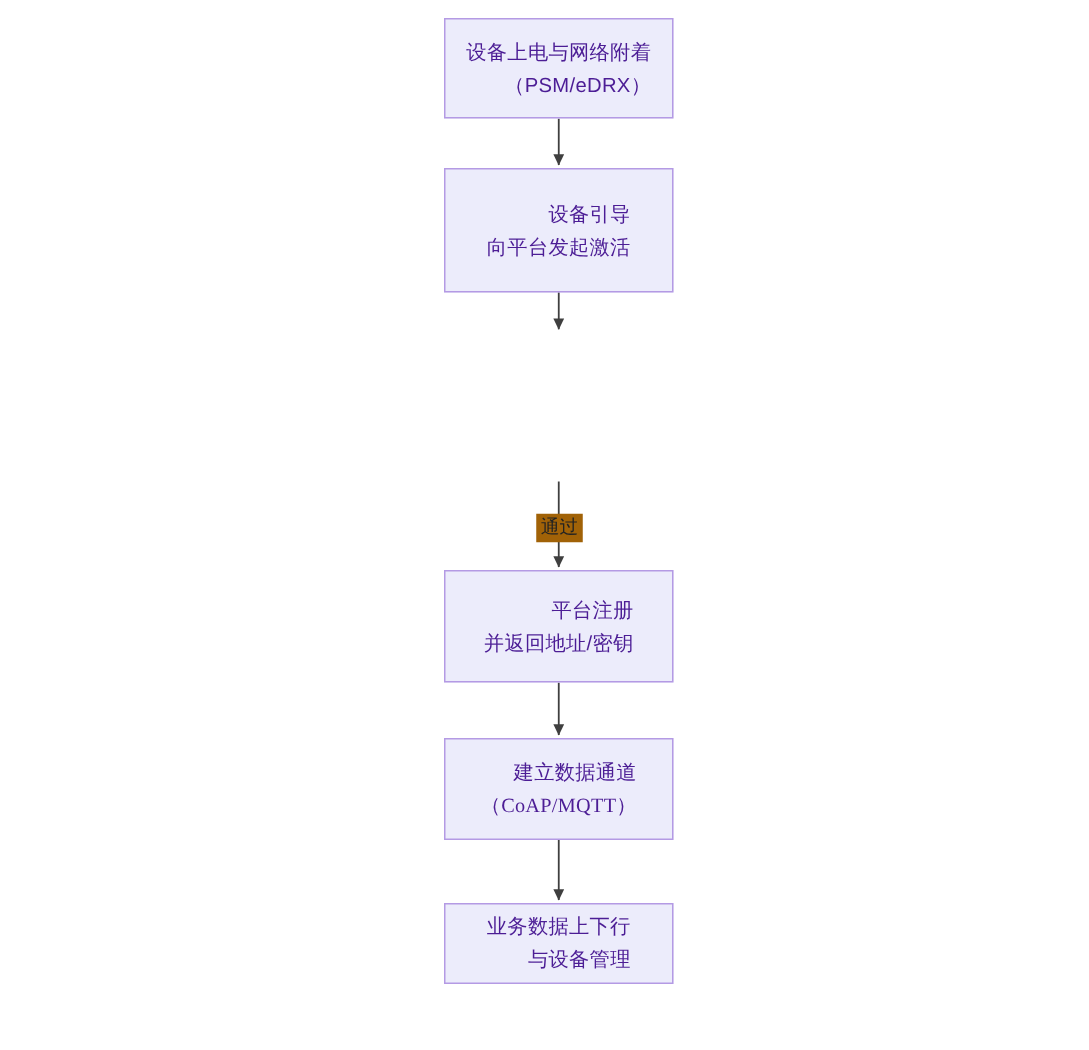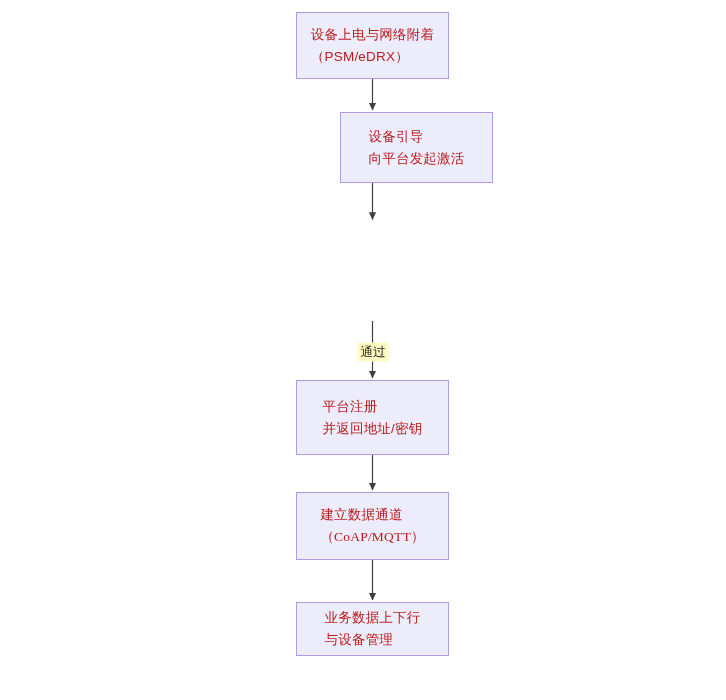--- a/index.html
+++ b/index.html
@@ -30,22 +30,22 @@
 
   
   .node-box {
     position: absolute;
     box-sizing: border-box;
     background: #ececfb;
     border: 1.4px solid #b49ae4;
     display: flex;
     align-items: center;
     justify-content: center;
-    text-align: left;
-    color: #b91c1c;
+    text-align: right;
+    color: #4c1d95;
     font-size: 13.5px;
     line-height: 22px;
     letter-spacing: 0.2px;
     white-space: pre-line;
     z-index: 2;
   }
 
   
   .node-diamond {
     position: absolute;
@@ -71,21 +71,21 @@
     color: #232323;
     font-size: 13.5px;
     line-height: 20px;
     letter-spacing: 0.2px;
   }
 
   
   .edge-label {
     position: absolute;
     transform: translate(-50%, -50%);
-    background: #fef9c3;
+    background: #a16207;
     color: #232323;
     font-size: 12.5px;
     line-height: 17px;
     padding: 1px 3px;
     white-space: nowrap;
     z-index: 3;
   }
 </style>
 </head>
 <body>
@@ -106,21 +106,21 @@
     <line x1="372.5" y1="321" x2="372.5" y2="378" stroke="#3f3f3f" stroke-width="1.2" marker-end="url(#arrowhead)"></line>
 
     <line x1="372.5" y1="455" x2="372.5" y2="490" stroke="#3f3f3f" stroke-width="1.2" marker-end="url(#arrowhead)"></line>
 
     <line x1="372.5" y1="560" x2="372.5" y2="600" stroke="#3f3f3f" stroke-width="1.2" marker-end="url(#arrowhead)"></line>
   </svg>
 
   <div class="node-box" style="left:296px; top:12px; width:153px; height:67px;">设备上电与网络附着
 （PSM/eDRX）</div>
 
-  <div class="node-box" style="left:296px; top:112px; width:153px; height:71px;margin-left:44px;">设备引导
+  <div class="node-box" style="left:296px; top:112px; width:153px; height:83px;">设备引导
 向平台发起激活</div>
 
 
   <div class="edge-label" style="left:373px; top:352px;">通过</div>
 
   <div class="node-box" style="left:296px; top:380px; width:153px; height:75px;">平台注册
 并返回地址/密钥</div>
 
   <div class="node-box" style="left:296px; top:492px; width:153px; height:68px;font-family:Liberation Serif, serif;">建立数据通道
 （CoAP/MQTT）</div>

